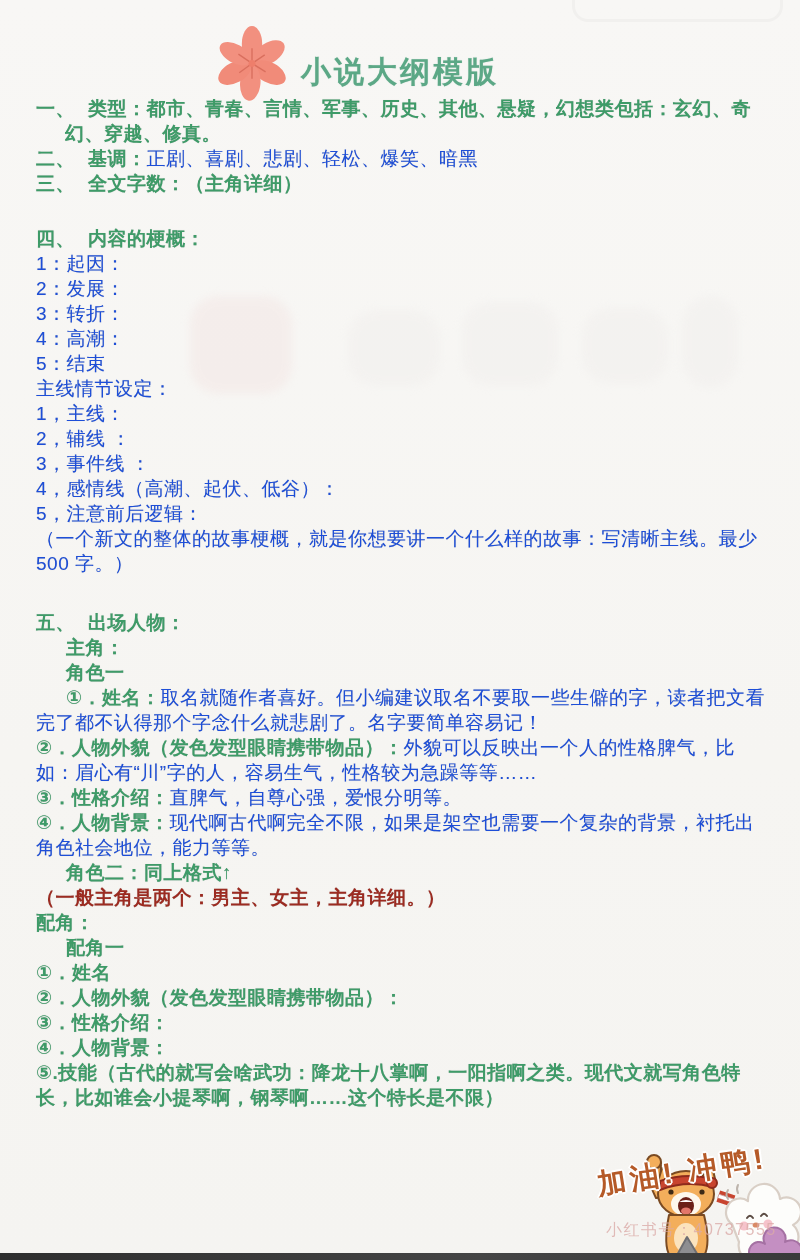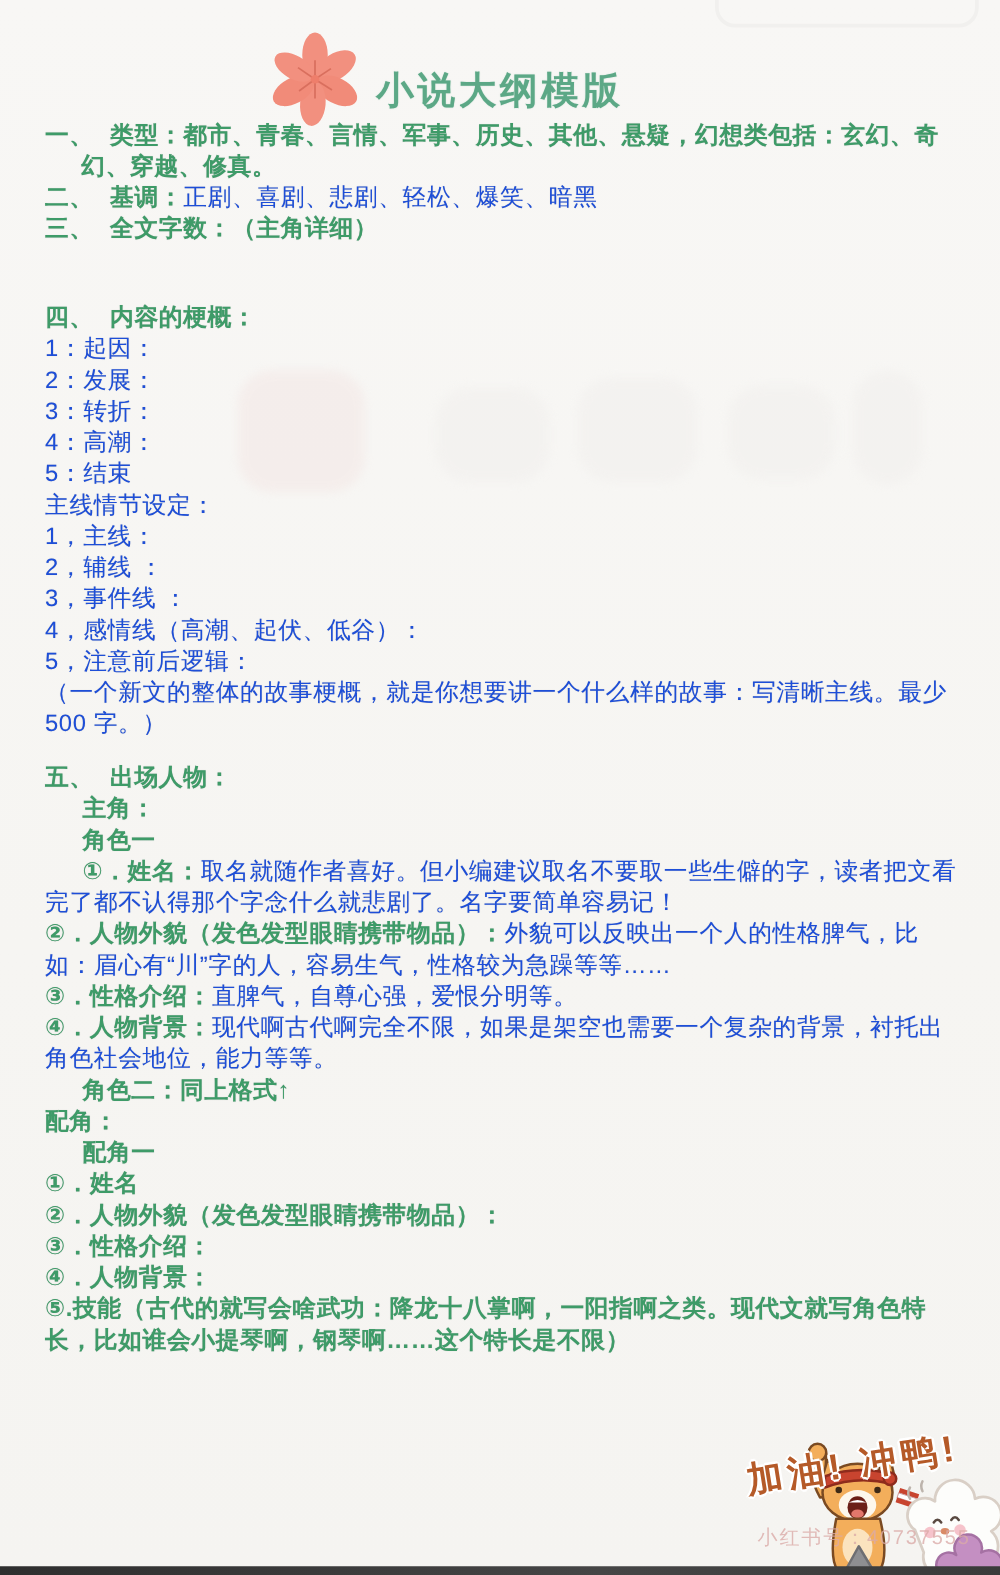--- a/index.html
+++ b/index.html
@@ -13,22 +13,22 @@
     font-size:19px;letter-spacing:.5px;
     text-shadow:0 0 .7px rgba(70,70,70,.28);}
   .line{line-height:25px;}
   .g{color:#3E9B68;font-weight:700;}
   .k{color:#1d4ed8;font-weight:500;}
   .red{color:#9C2B21;font-weight:700;}
   .mk{margin-right:13px;}
   .ind{padding-left:30px;}
   .hang{padding-left:29px;text-indent:-29px;}
   .fline{text-indent:30px;}
-  .gap30{margin-top:46px;}
-  .gap26{margin-top:18px;}
+  .gap30{margin-top:30px;}
+  .gap26{margin-top:34px;}
   .page-title{
     position:absolute;top:52px;left:0;right:0;text-align:center;z-index:10;
     font-size:30px;font-weight:700;color:#5CA886;letter-spacing:3px;
     text-shadow:0 0 1px rgba(92,168,134,.4);font-family:Liberation Mono, monospace;}
   .flower{position:absolute;left:218px;top:22px;z-index:11;}
   .ghost-pill{position:absolute;left:572px;top:-16px;width:205px;height:32px;
     border:3px solid #F1F0EE;border-radius:16px;z-index:4;}
   .mid-watermark{position:absolute;left:190px;top:288px;width:548px;height:118px;
     z-index:5;opacity:.55;filter:blur(4px);}
   .mid-watermark .b{position:absolute;border-radius:28px;}
@@ -134,20 +134,21 @@
     <span class="g">②．人物外貌（发色发型眼睛携带物品）：</span><span class="k">外貌可以反映出一个人的性格脾气，比如：眉心有“川”字的人，容易生气，性格较为急躁等等……</span>
   </div>
   <div class="line">
     <span class="g">③．性格介绍：</span><span class="k">直脾气，自尊心强，爱恨分明等。</span>
   </div>
   <div class="line">
     <span class="g">④．人物背景：</span><span class="k">现代啊古代啊完全不限，如果是架空也需要一个复杂的背景，衬托出角色社会地位，能力等等。</span>
   </div>
 
   <div class="line ind g">角色二：同上格式↑</div>
+  <div class="line red">（一般主角是两个：男主、女主，主角详细。）</div>
   <div class="line g">配角：</div>
   <div class="line ind g">配角一</div>
 
   <div class="line g">①．姓名</div>
   <div class="line g">②．人物外貌（发色发型眼睛携带物品）：</div>
   <div class="line g">③．性格介绍：</div>
   <div class="line g">④．人物背景：</div>
   <div class="line g">⑤.技能（古代的就写会啥武功：降龙十八掌啊，一阳指啊之类。现代文就写角色特长，比如谁会小提琴啊，钢琴啊……这个特长是不限）</div>
 
 </div>

